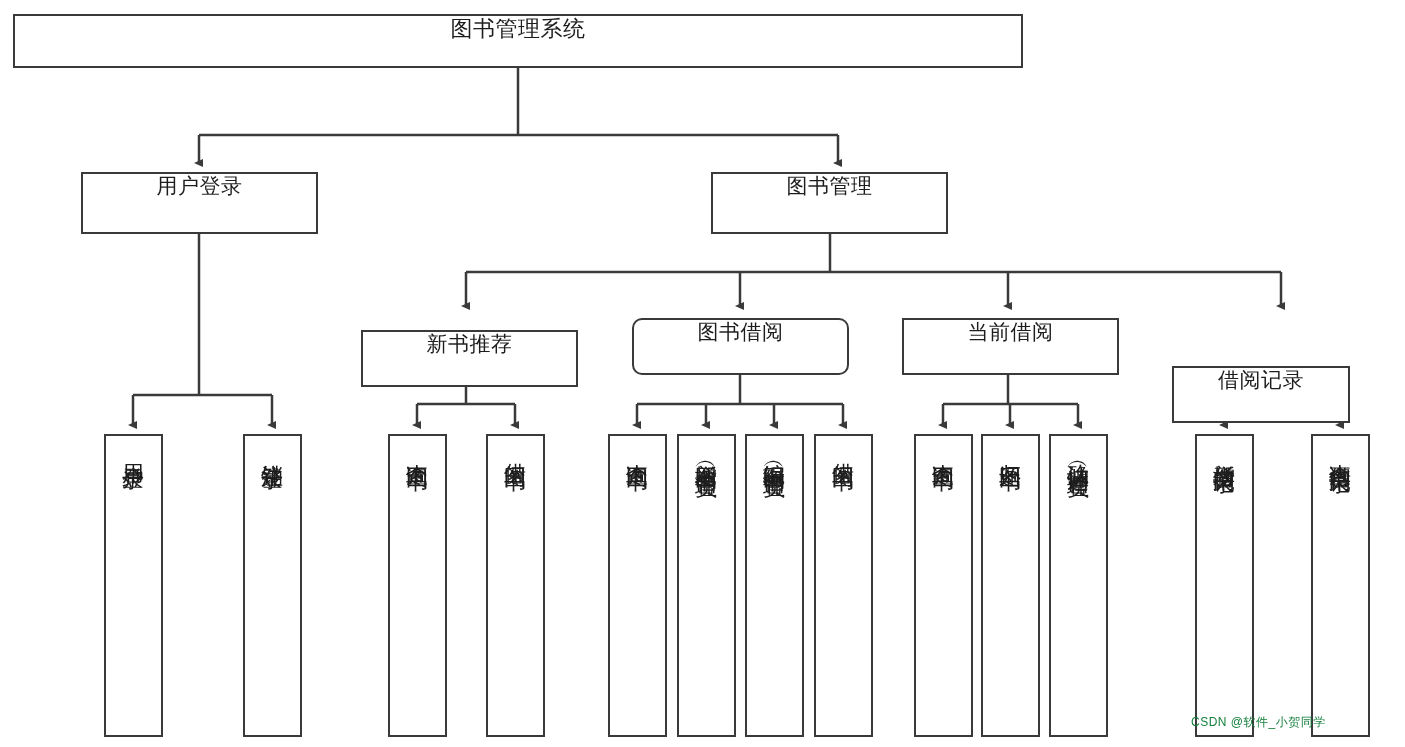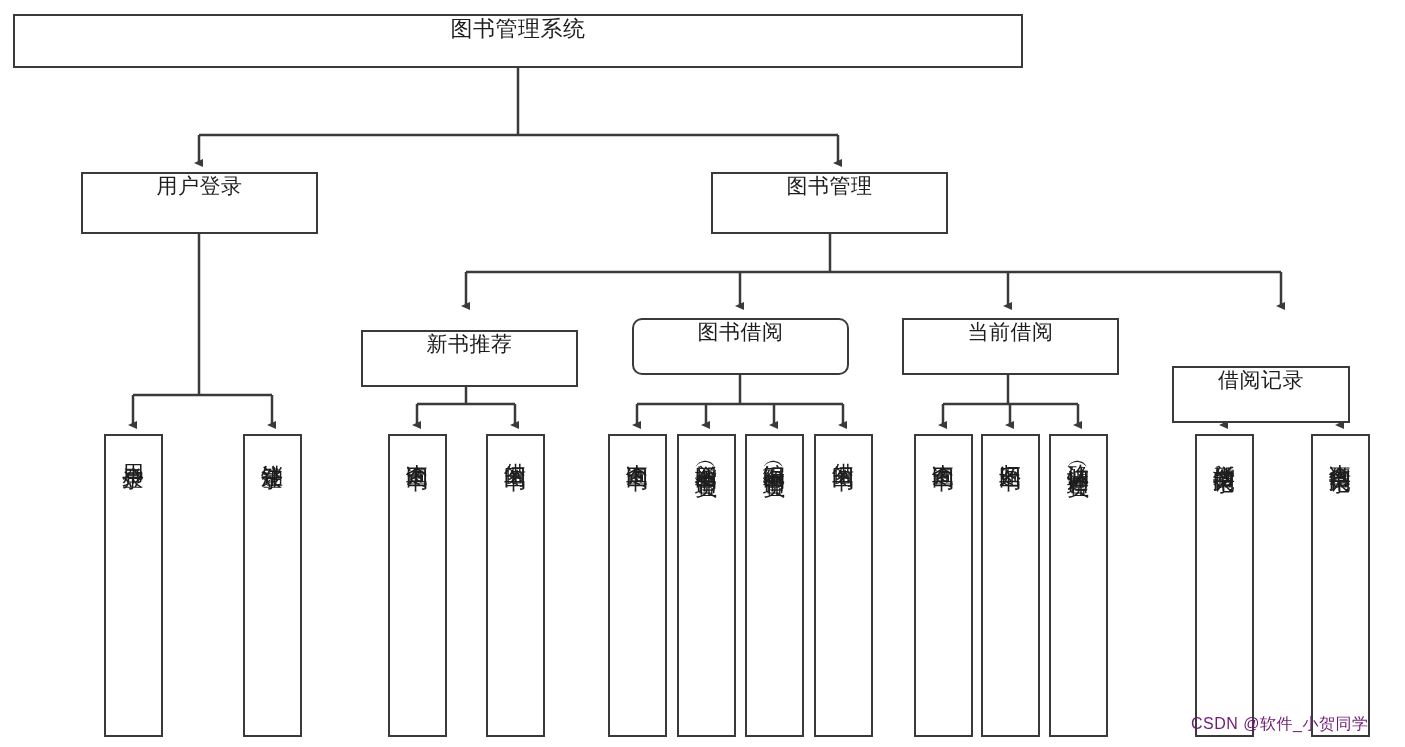--- a/index.html
+++ b/index.html
@@ -53,22 +53,22 @@
     writing-mode: vertical-rl;
     text-orientation: upright;
     font-size: 22px;
     line-height: 1.05;
     letter-spacing: 2px;
     white-space: nowrap;
   }
   .node.root .label { font-size: 22px; }
   .watermark {
     position: absolute;
-    color: #701a75;
-    font-size: 16px;
+    color: #15803d;
+    font-size: 12px;
     letter-spacing: 0.5px;
     white-space: nowrap;
     user-select: none;
   }
 </style>
 </head>
 <body>
 
 <div id="canvas">
 

